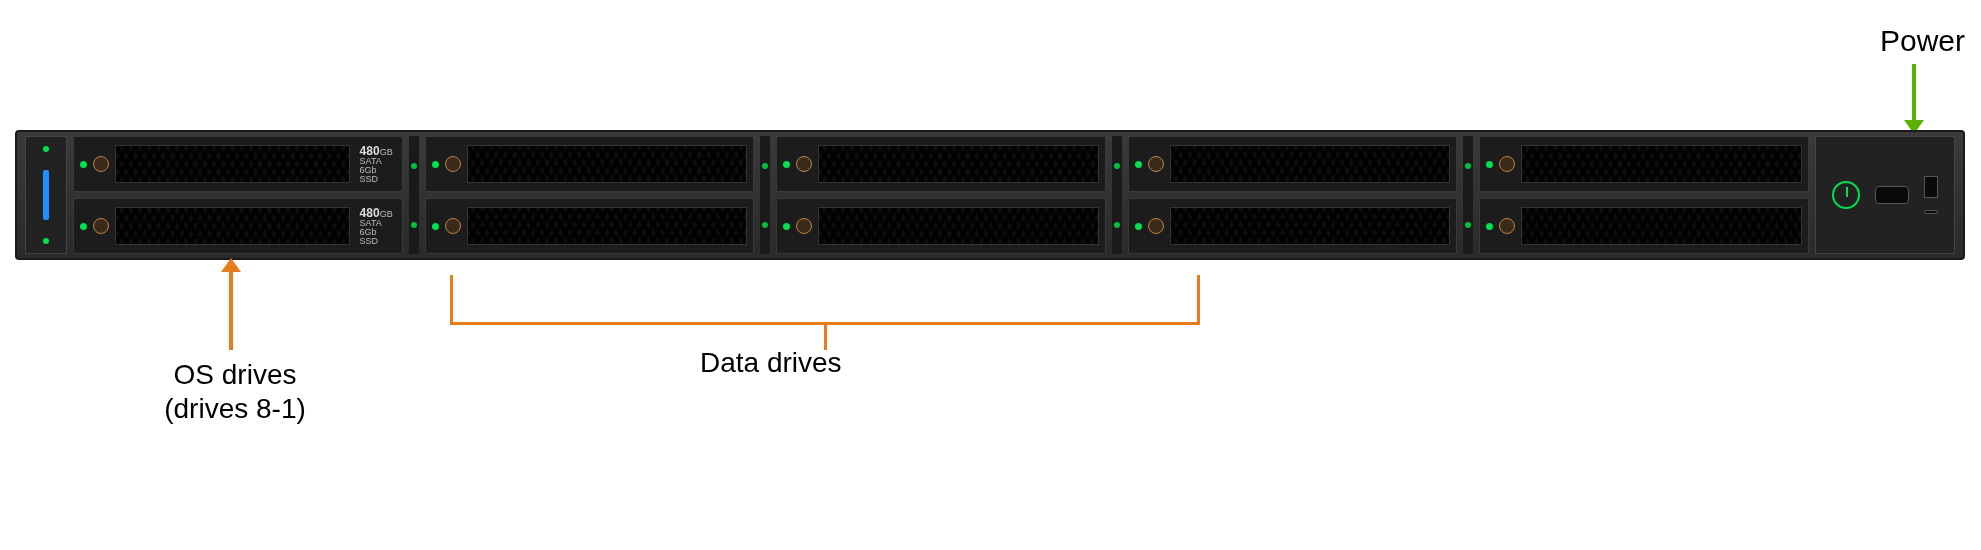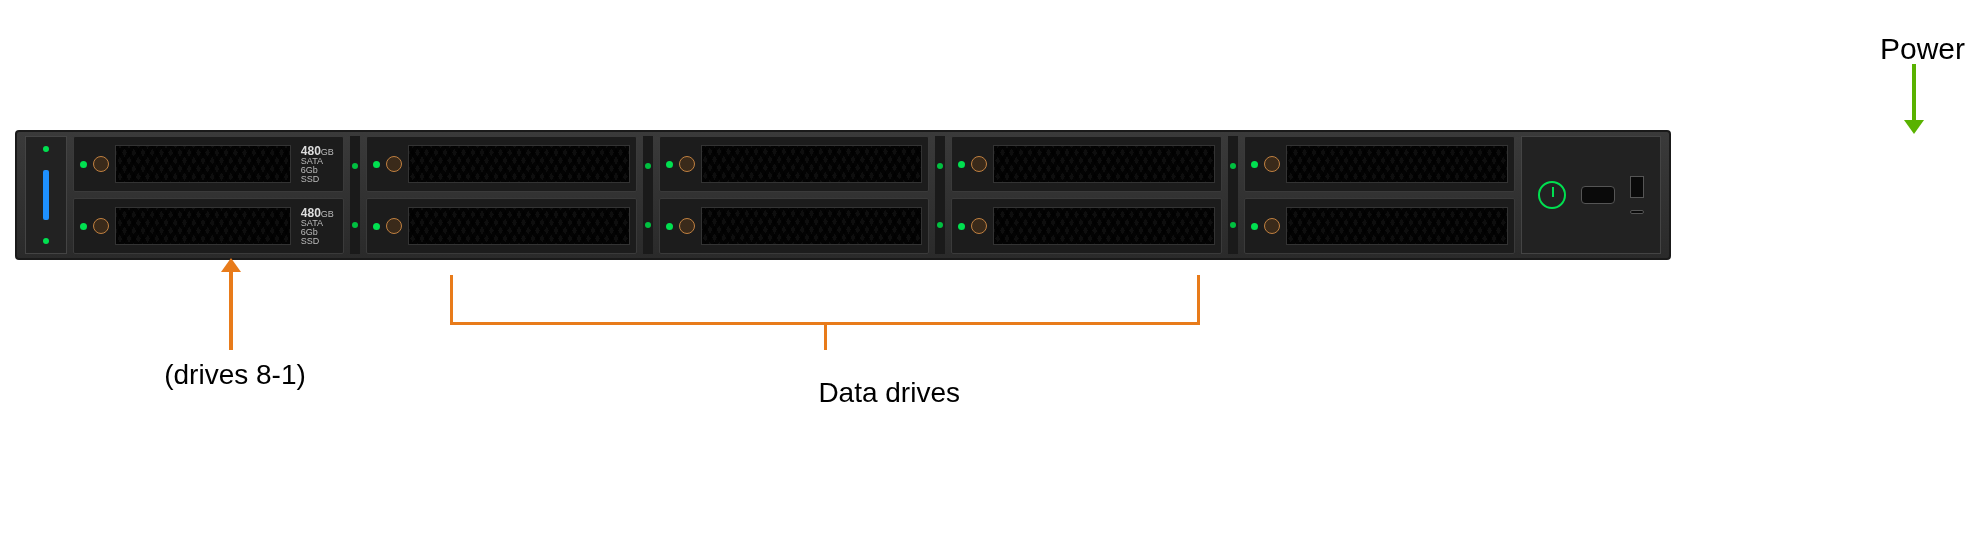--- a/index.html
+++ b/index.html
@@ -7,21 +7,21 @@
     width: 1981px;
     height: 550px;
     background: #ffffff;
     font-family: Arial, Helvetica, sans-serif;
     position: relative;
   }
 
   
   .power-label {
     position: absolute;
-    top: 32px;
+    top: 24px;
     left: 1880px;
     font-size: 30px;
     color: #000;
   }
   .power-arrow {
     position: absolute;
     top: 64px;
     left: 1912px;
     width: 4px;
     height: 58px;
@@ -35,21 +35,21 @@
     border-left: 10px solid transparent;
     border-right: 10px solid transparent;
     border-top: 14px solid #59b200;
   }
 
   
   .chassis {
     position: absolute;
     top: 130px;
     left: 15px;
-    width: 1656px;
+    width: 1950px;
     height: 130px;
     background: linear-gradient(#3a3a3a, #2a2a2a);
     border: 2px solid #1a1a1a;
     border-radius: 4px;
     display: flex;
     align-items: center;
     padding: 6px 8px;
   }
 
   
@@ -204,24 +204,24 @@
   .data-stem {
     position: absolute;
     top: 325px;
     left: 824px;
     width: 3px;
     height: 25px;
     background: #e87b1a;
   }
   .data-text {
     position: absolute;
-    top: 376px;
+    top: 346px;
     left: 700px;
     width: 260px;
-    text-align: right;
+    text-align: left;
     font-size: 28px;
     line-height: 1.2;
     color: #000;
   }
 </style>
 </head>
 <body>
 
 <div class="power-label">Power</div>
 <div class="power-arrow"></div>
@@ -345,20 +345,21 @@
     <div class="panel-right-stack">
       <div class="usb"></div>
       <div class="usbc"></div>
     </div>
   </div>
 
 </div>
 
 <div class="os-arrow"></div>
 <div class="os-text">
+  <div>OS drives</div>
   <div>(drives 8-1)</div>
 </div>
 
 <div class="data-bracket"></div>
 <div class="data-stem"></div>
 <div class="data-text">
   <div>Data drives</div>
 </div>
 
 </body></html>

